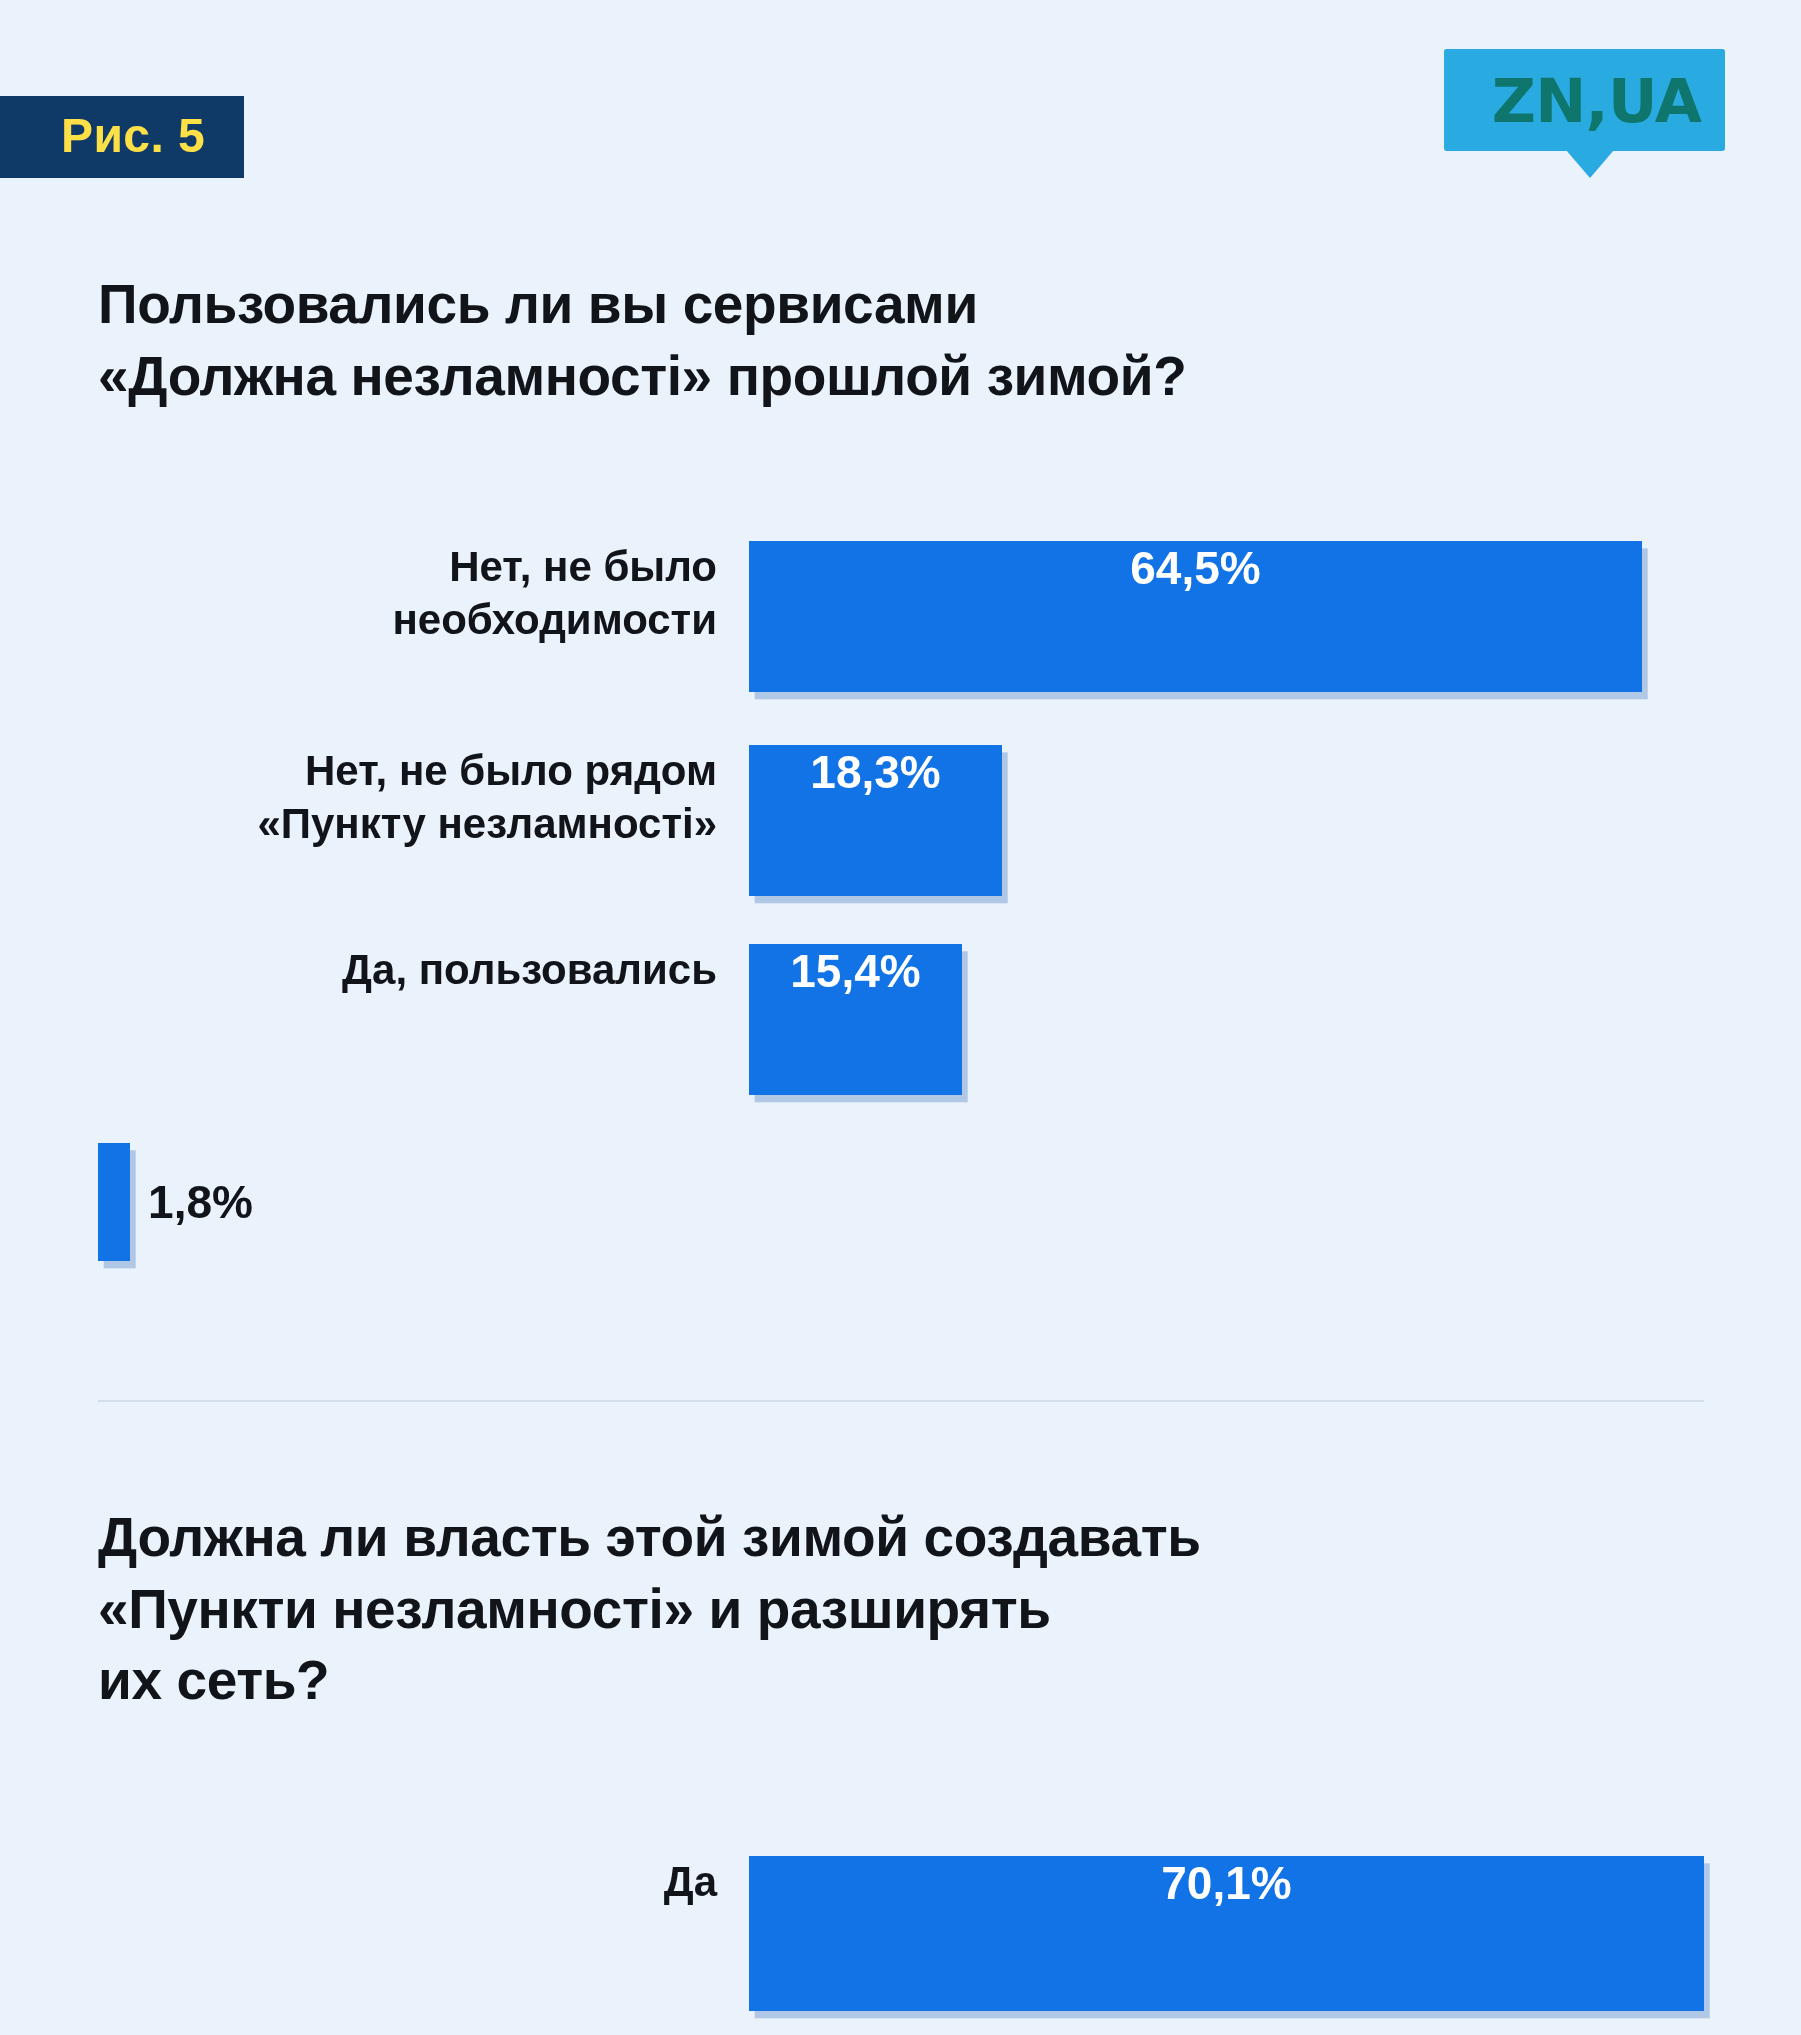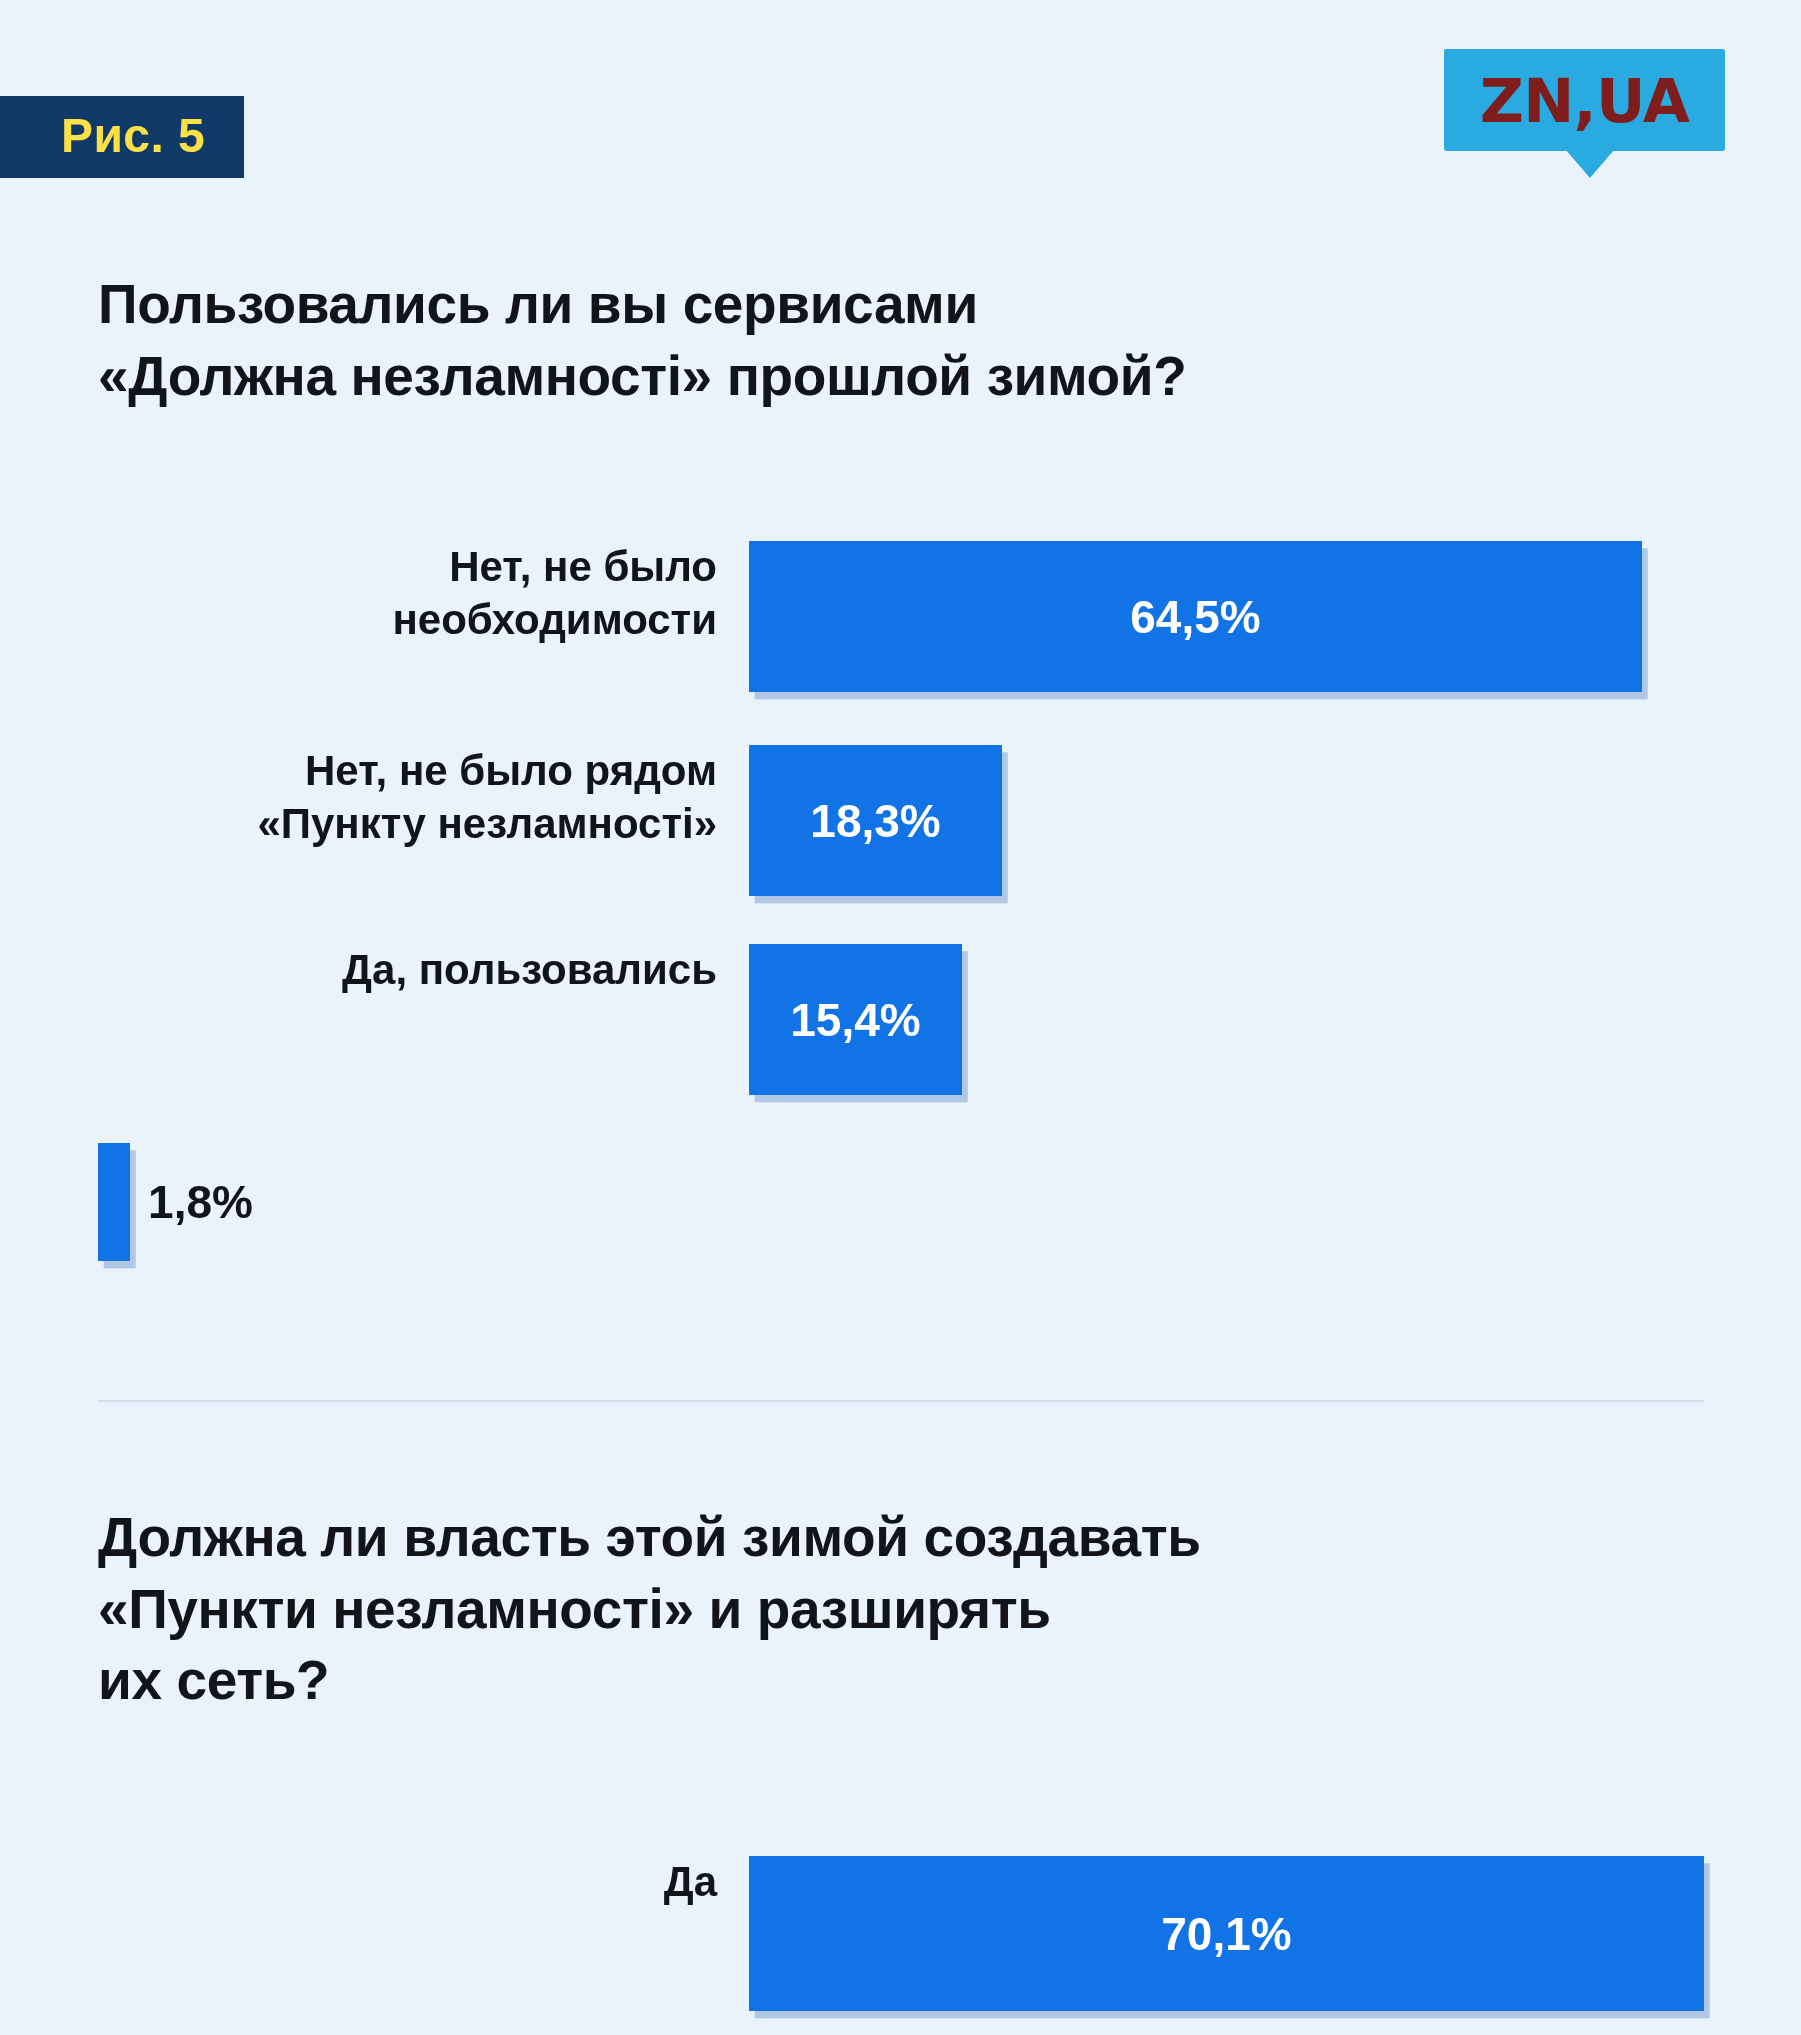--- a/index.html
+++ b/index.html
@@ -56,28 +56,28 @@
     left: 122px;
     top: 101px;
     width: 0;
     height: 0;
     border-left: 24.4px solid transparent;
     border-right: 24.4px solid transparent;
     border-top: 28.5px solid #29abe2;
   }
   .brand-text {
     position: absolute;
-    left: 0;
+    left: 12px;
     top: 0;
     width: 281px;
     height: 102px;
     display: flex;
     align-items: center;
     justify-content: center;
-    color: #7f1d1d;
+    color: #0f766e;
     font-size: 61px;
     font-weight: bold;
     letter-spacing: -0.8px;
     font-family: "DejaVu Sans", sans-serif;
   }
 
   
   .section {
     position: absolute;
     left: 98px;
@@ -115,21 +115,21 @@
   }
   .bar-wrap {
     position: relative;
     flex: 1;
   }
   .bar {
     position: relative;
     background: #1273e6;
     box-shadow: 5.7px 7.3px 0 rgba(26, 90, 168, 0.28);
     display: flex;
-    align-items: center;
+    align-items: flex-start;
     box-sizing: border-box;
   }
   .bar .val-in {
     width: 100%;
     text-align: center;
     color: #ffffff;
     font-size: 46px;
     font-weight: bold;
     letter-spacing: 0px;
   }

